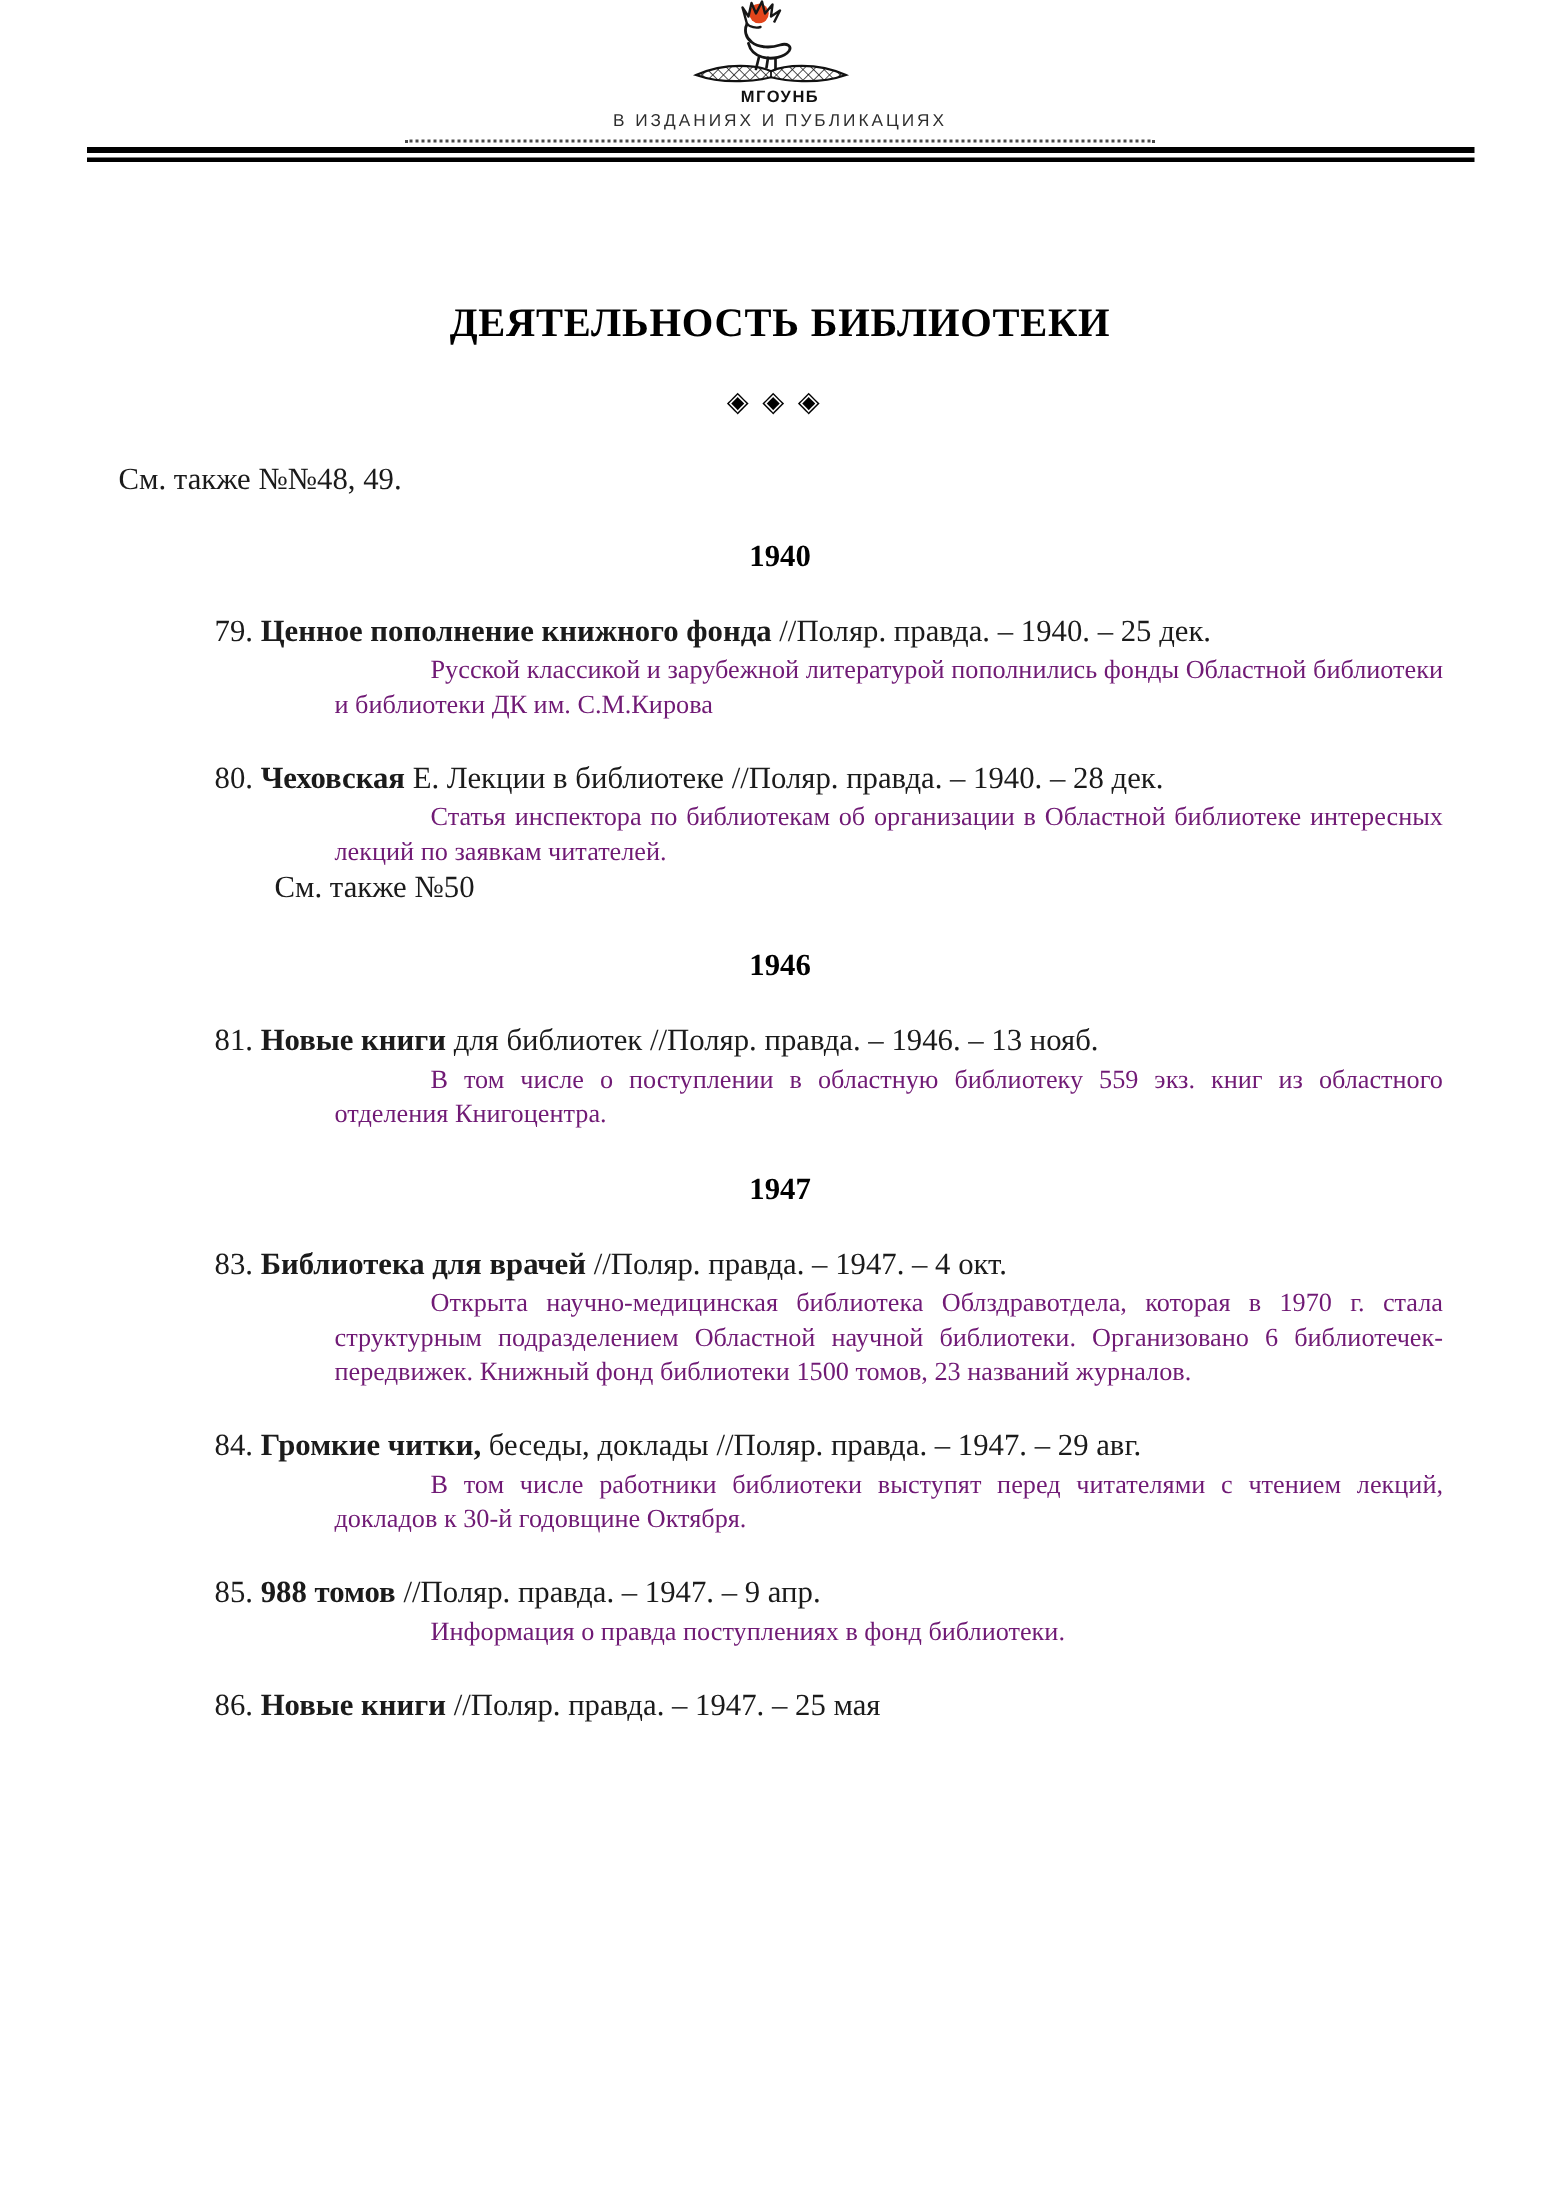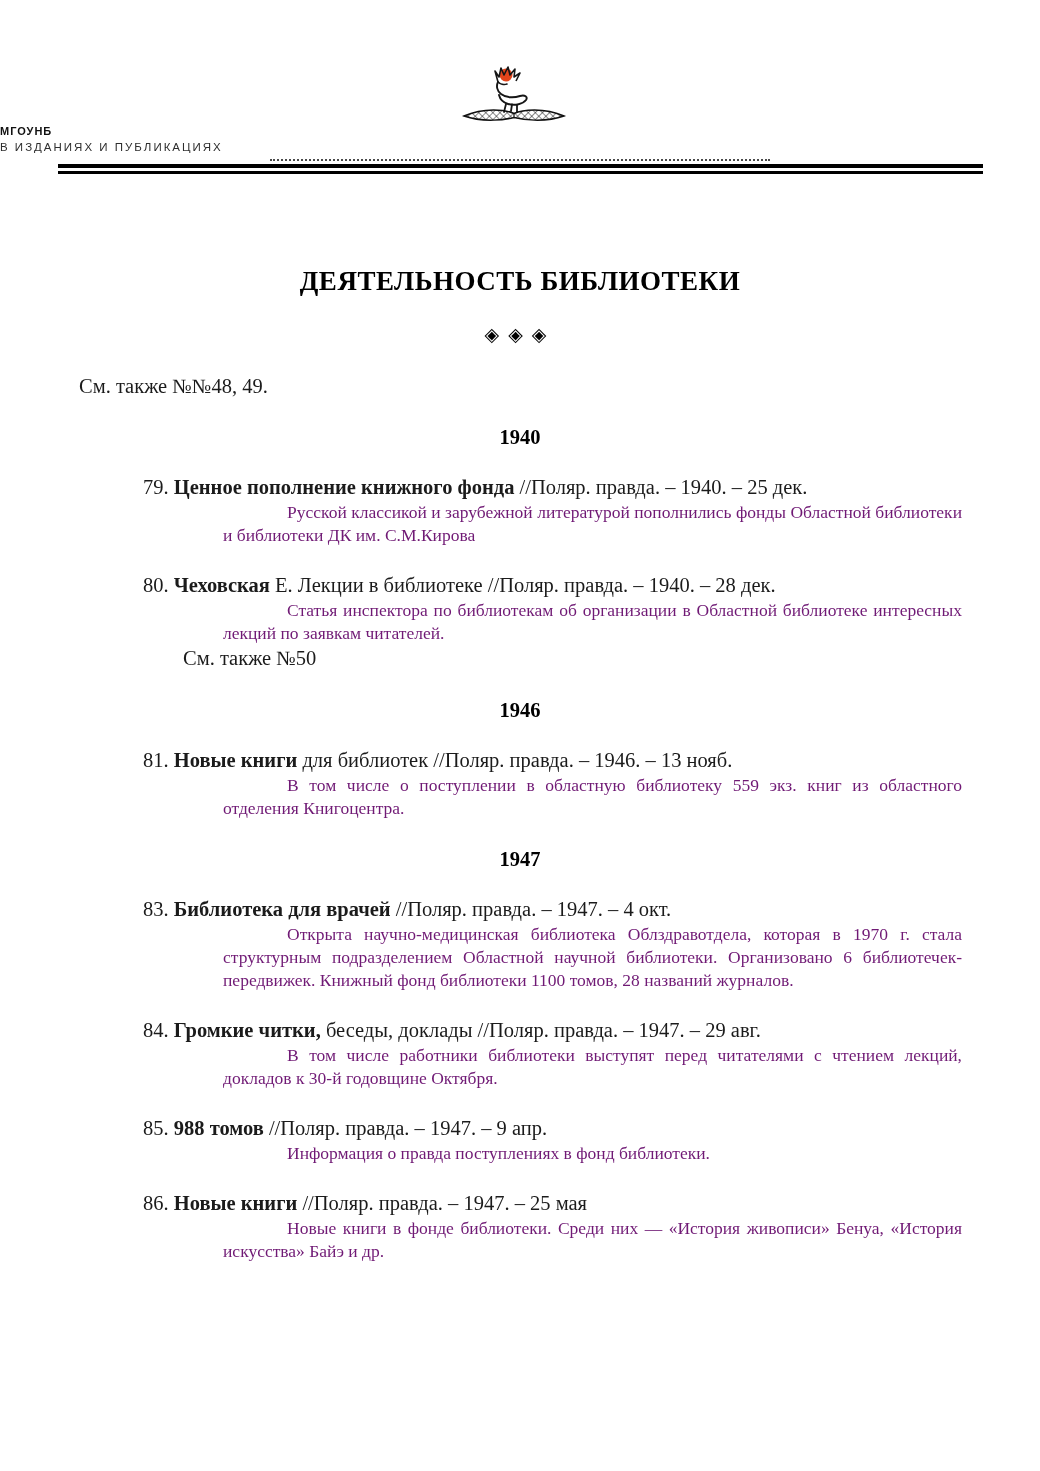--- a/index.html
+++ b/index.html
@@ -6,21 +6,21 @@
   .page{
     position:relative;
     width:1040px;height:1471px;
     margin:0 auto;
     background:#ffffff;
     color:#1b1b1b;
     font-family:"Liberation Serif","DejaVu Serif",serif;
     overflow:hidden;
   }
   
-  .letterhead{padding-top:40px;text-align:left;margin-top:26px;}
+  .letterhead{text-align:center;}
   .logo-svg{display:block;margin:0 auto;}
   .logo-acronym{
     font-family:"Liberation Sans","DejaVu Sans",sans-serif;
     font-weight:bold;font-size:11px;letter-spacing:1px;color:#111;
     line-height:12px;margin-top:1px;
   }
   .logo-subtitle{
     font-family:"Liberation Sans","DejaVu Sans",sans-serif;
     font-size:11.5px;letter-spacing:2px;color:#2e2e2e;
     line-height:13px;margin-top:4px;
@@ -133,34 +133,33 @@
     <div class="entry">
       <div class="entry-heading"><span>81.</span> <b>Новые книги</b> <span>для библиотек //Поляр. правда. – 1946. – 13 нояб.</span></div>
       <div class="entry-annotation">В том числе о поступлении в областную библиотеку 559 экз. книг из областного отделения Книгоцентра.</div>
     </div>
 
 
     <div class="year-heading">1947</div>
 
     <div class="entry">
       <div class="entry-heading"><span>83.</span> <b>Библиотека для врачей</b> <span>//Поляр. правда. – 1947. – 4 окт.</span></div>
-      <div class="entry-annotation">Открыта научно-медицинская библиотека Облздравотдела, которая в 1970 г. стала структурным подразделением Областной научной библиотеки. Организовано 6 библиотечек-передвижек. Книжный фонд библиотеки 1100 томов, 28 названий журналов.</div>
+      <div class="entry-annotation">Открыта научно-медицинская библиотека Облздравотдела, которая в 1970 г. стала структурным подразделением Областной научной библиотеки. Организовано 6 библиотечек-передвижек. Книжный фонд библиотеки 1500 томов, 23 названий журналов.</div>
     </div>
 
     <div class="entry">
       <div class="entry-heading"><span>84.</span> <b>Громкие читки,</b> <span>беседы, доклады //Поляр. правда. – 1947. – 29 авг.</span></div>
       <div class="entry-annotation">В том числе работники библиотеки выступят перед читателями с чтением лекций, докладов к 30-й годовщине Октября.</div>
     </div>
 
     <div class="entry">
       <div class="entry-heading"><span>85.</span> <b>988 томов</b> <span>//Поляр. правда. – 1947. – 9 апр.</span></div>
       <div class="entry-annotation">Информация о правда поступлениях в фонд библиотеки.</div>
     </div>
 
     <div class="entry">
       <div class="entry-heading"><span>86.</span> <b>Новые книги</b> <span>//Поляр. правда. – 1947. – 25 мая</span></div>
-      <div class="entry-annotation">Новые книги в фонде библиотеки. Среди них — «История живописи» Бенуа, «История искусства» Байэ и др.</div>
     </div>
 
   </div>
 
   <div class="page-number">- 20 -</div>
 </div>
 
 </body></html>

